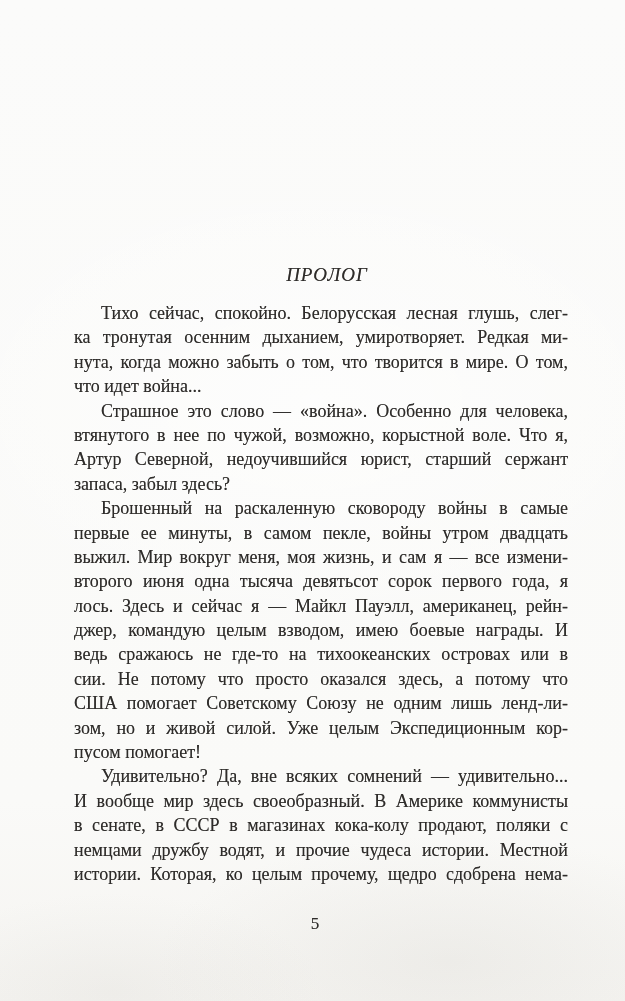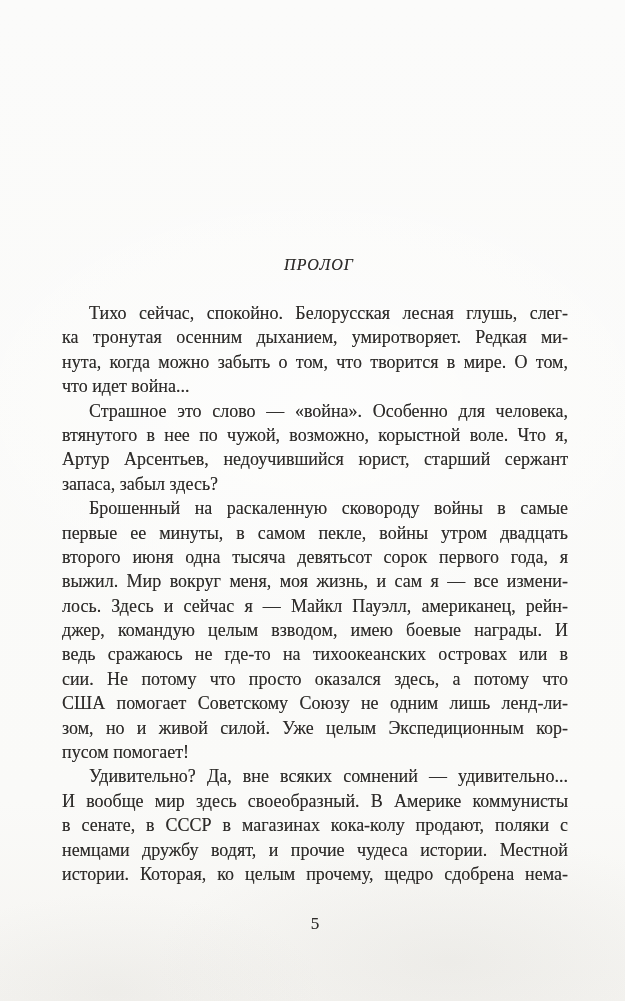--- a/index.html
+++ b/index.html
@@ -18,23 +18,23 @@
       linear-gradient(180deg, #fbfbfa 0%, #fafaf8 80%, #f5f4f1 100%);
     overflow: hidden;
     font-family: "Liberation Serif", "DejaVu Serif", serif;
     color: #2e2c2a;
   }
   .title {
     position: absolute;
     left: 62px;
     top: 252px;
     width: 506px;
-    margin: 4px;
+    margin: 12px;
     text-align: center;
-    font-size: 16px;
+    font-size: 19px;
     font-weight: normal;
     font-style: italic;
     letter-spacing: 1px;
     color: #2e2c2a;
     text-shadow: 0 0 0.5px rgba(46,44,42,0.55);
   }
   .body-text {
     position: absolute;
     left: 62px;
     top: 301px;
@@ -42,20 +42,21 @@
   }
   .line {
     height: 24.4px;
     line-height: 24.4px;
     font-size: 18px;
     text-align: justify;
     text-align-last: justify;
     white-space: normal;
     overflow: hidden;
     text-shadow: 0 0 0.5px rgba(46,44,42,0.5);
+    margin-left: 12px;
   }
   .line.first {
     text-indent: 27px;
   }
   .line.plast {
     text-align: right;
     text-align-last: left;
   }
   .pagenum {
     position: absolute;
@@ -77,27 +78,27 @@
 
   <div class="body-text">
 
     <div class="line first">Тихо сейчас, спокойно. Белорусская лесная глушь, слег-</div>
     <div class="line">ка тронутая осенним дыханием, умиротворяет. Редкая ми-</div>
     <div class="line">нута, когда можно забыть о том, что творится в мире. О том,</div>
     <div class="line plast">что идет война...</div>
 
     <div class="line first">Страшное это слово — «война». Особенно для человека,</div>
     <div class="line">втянутого в нее по чужой, возможно, корыстной воле. Что я,</div>
-    <div class="line">Артур Арсентьев, недоучившийся юрист, старший сержант</div>
+    <div class="line">Артур Северной, недоучившийся юрист, старший сержант</div>
     <div class="line plast">запаса, забыл здесь?</div>
 
     <div class="line first">Брошенный на раскаленную сковороду войны в самые</div>
     <div class="line">первые ее минуты, в самом пекле, войны утром двадцать</div>
+    <div class="line">выжил. Мир вокруг меня, моя жизнь, и сам я — все измени-</div>
     <div class="line">второго июня одна тысяча девятьсот сорок первого года, я</div>
-    <div class="line">выжил. Мир вокруг меня, моя жизнь, и сам я — все измени-</div>
     <div class="line">лось. Здесь и сейчас я — Майкл Пауэлл, американец, рейн-</div>
     <div class="line">джер, командую целым взводом, имею боевые награды. И</div>
     <div class="line">ведь сражаюсь не где-то на тихоокеанских островах или в</div>
     <div class="line">сии. Не потому что просто оказался здесь, а потому что</div>
     <div class="line">США помогает Советскому Союзу не одним лишь ленд-ли-</div>
     <div class="line">зом, но и живой силой. Уже целым Экспедиционным кор-</div>
     <div class="line plast">пусом помогает!</div>
 
     <div class="line first">Удивительно? Да, вне всяких сомнений — удивительно...</div>
     <div class="line">И вообще мир здесь своеобразный. В Америке коммунисты</div>

